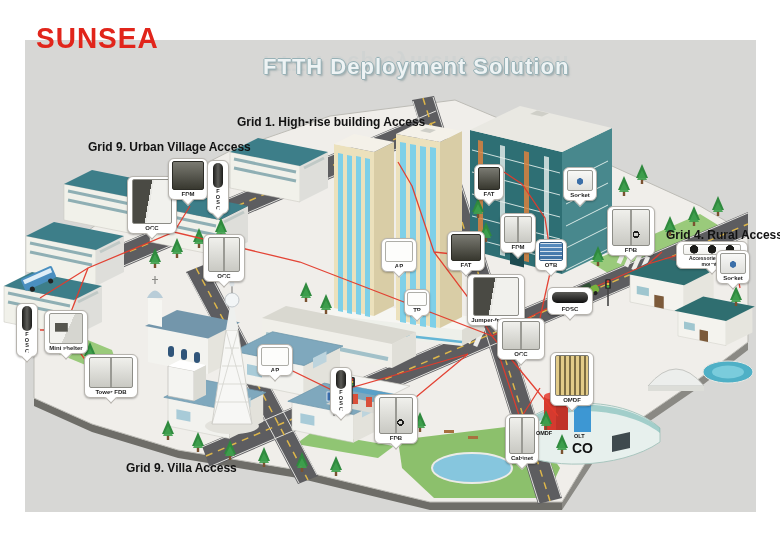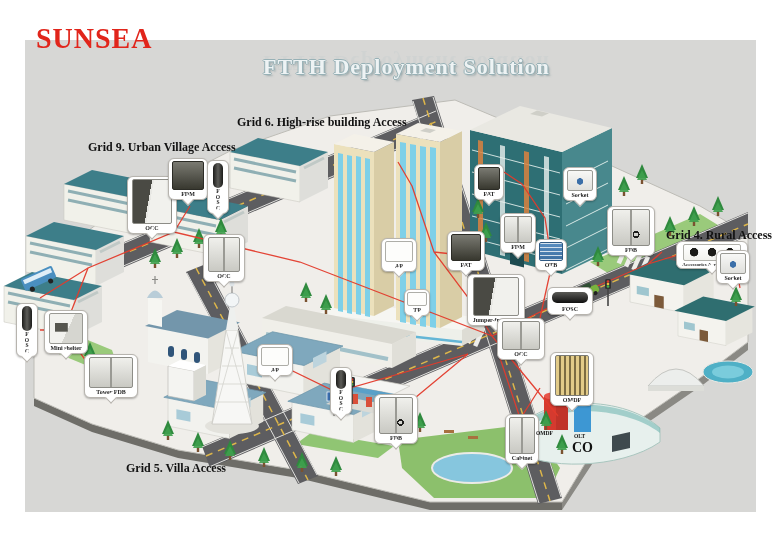--- a/index.html
+++ b/index.html
@@ -1,17 +1,17 @@
 <!DOCTYPE html>
 <html><head>
 <meta charset="utf-8">
 <style>
   html,body{margin:0;padding:0;}
   .page{position:relative;width:780px;height:534px;background:#ffffff;overflow:hidden;
-        font-family:Liberation Serif, serif;}
+        font-family:Liberation Sans, sans-serif;}
   .panel{position:absolute;left:25px;top:40px;width:731px;height:472px;background:#d7d7d5;}
 
   
   .logo{position:absolute;left:36px;top:22px;font-size:28px;font-weight:800;
         color:#e1251b;letter-spacing:1px;transform:scaleY(1.08);z-index:6;}
 
   
   .title{position:absolute;left:263px;top:54px;font-size:22px;font-weight:700;
          letter-spacing:1px;color:#eef3f4;white-space:nowrap;z-index:4;
          text-shadow:1px 0 #97b1b6,-1px 0 #97b1b6,0 1px #97b1b6,0 -1px #97b1b6,2px 2px 2px rgba(110,135,140,.55);}
@@ -349,23 +349,23 @@
     </g>
     <use href="#tlight" x="352" y="404"></use>
     <use href="#tlight" x="608" y="306"></use>
   </svg>
 
   <div class="logo">SUNSEA</div>
   <div class="title">FTTH Deployment Solution</div>
   <div class="title-reflect">FTTH Deployment Solution</div>
 
   <div class="grid-label" style="left:88px;top:140px">Grid 9. Urban Village Access</div>
-  <div class="grid-label" style="left:237px;top:115px">Grid 6. High-rise building Access</div>
+  <div class="grid-label" style="left:237px;top:115px">Grid 1. High-rise building Access</div>
   <div class="grid-label" style="left:666px;top:228px">Grid 4. Rural Access</div>
-  <div class="grid-label" style="left:126px;top:461px">Grid 5. Villa Access</div>
+  <div class="grid-label" style="left:126px;top:461px">Grid 9. Villa Access</div>
 
   <div class="callout" style="left:127px;top:176px;width:50px;height:58px">
     <span class="dev dev-cabinet-open"></span>
     <span class="callout-label">OCC</span>
   </div>
   <div class="callout" style="left:168px;top:158px;width:40px;height:42px">
     <span class="dev dev-dark"></span>
     <span class="callout-label">FDM</span>
   </div>
   <div class="callout v" style="left:207px;top:160px;width:22px;height:54px">

